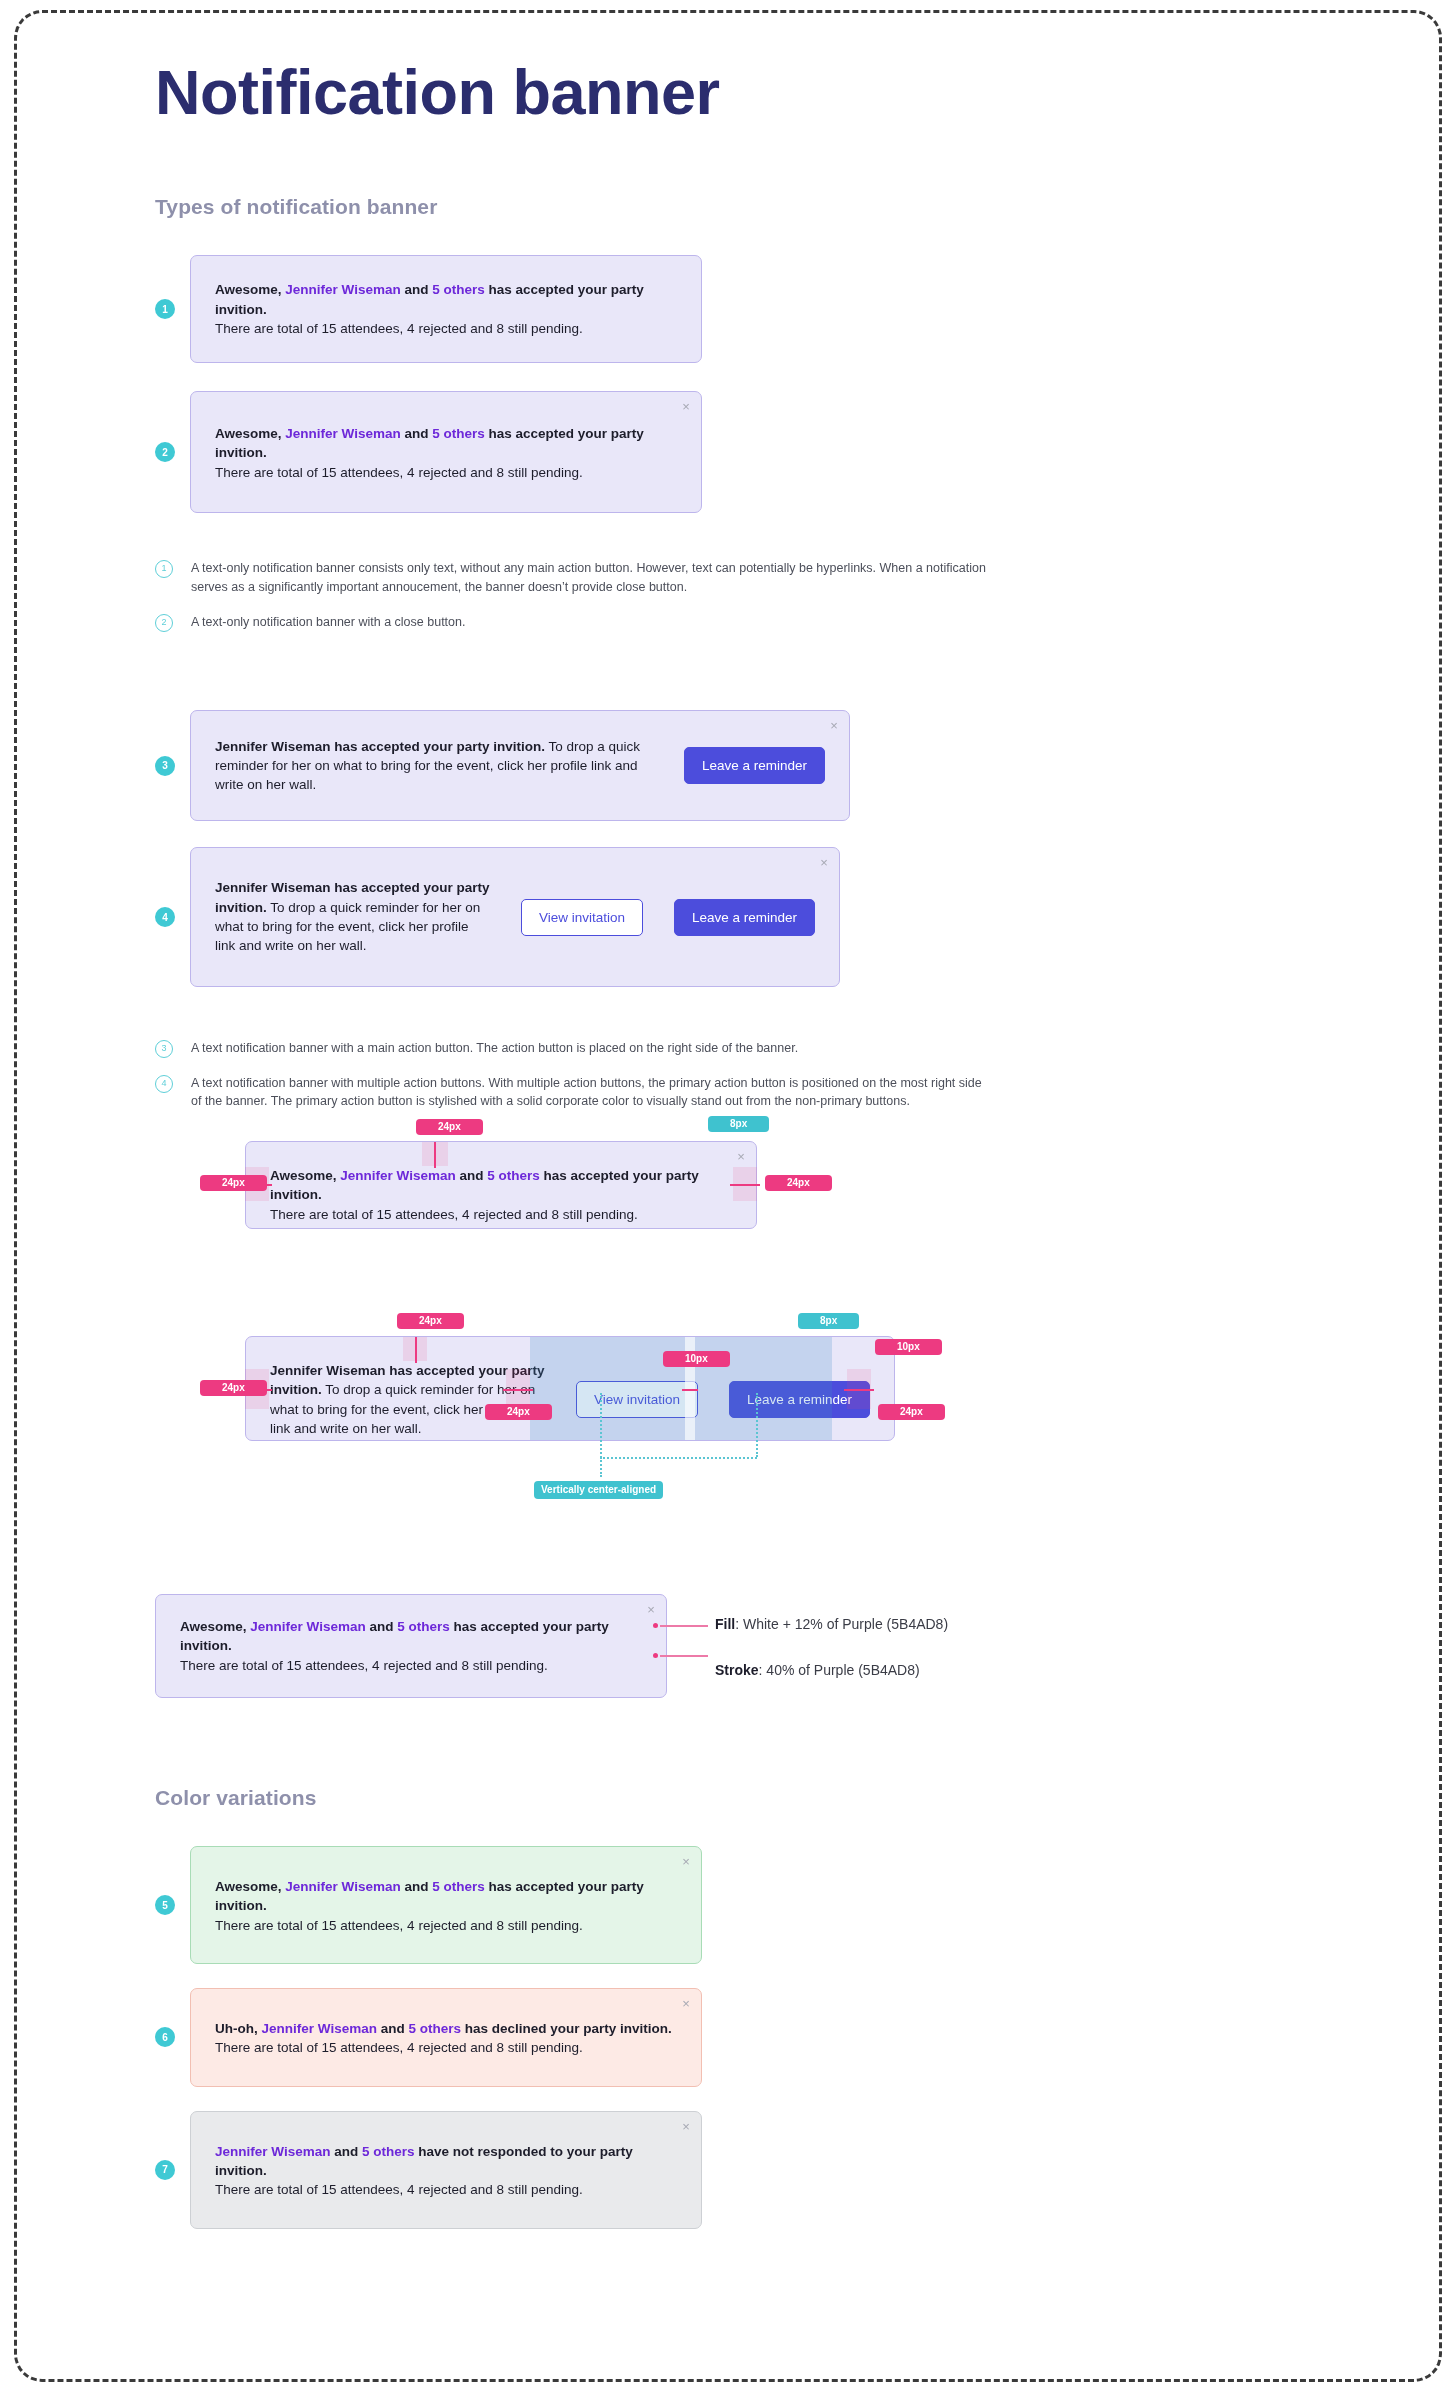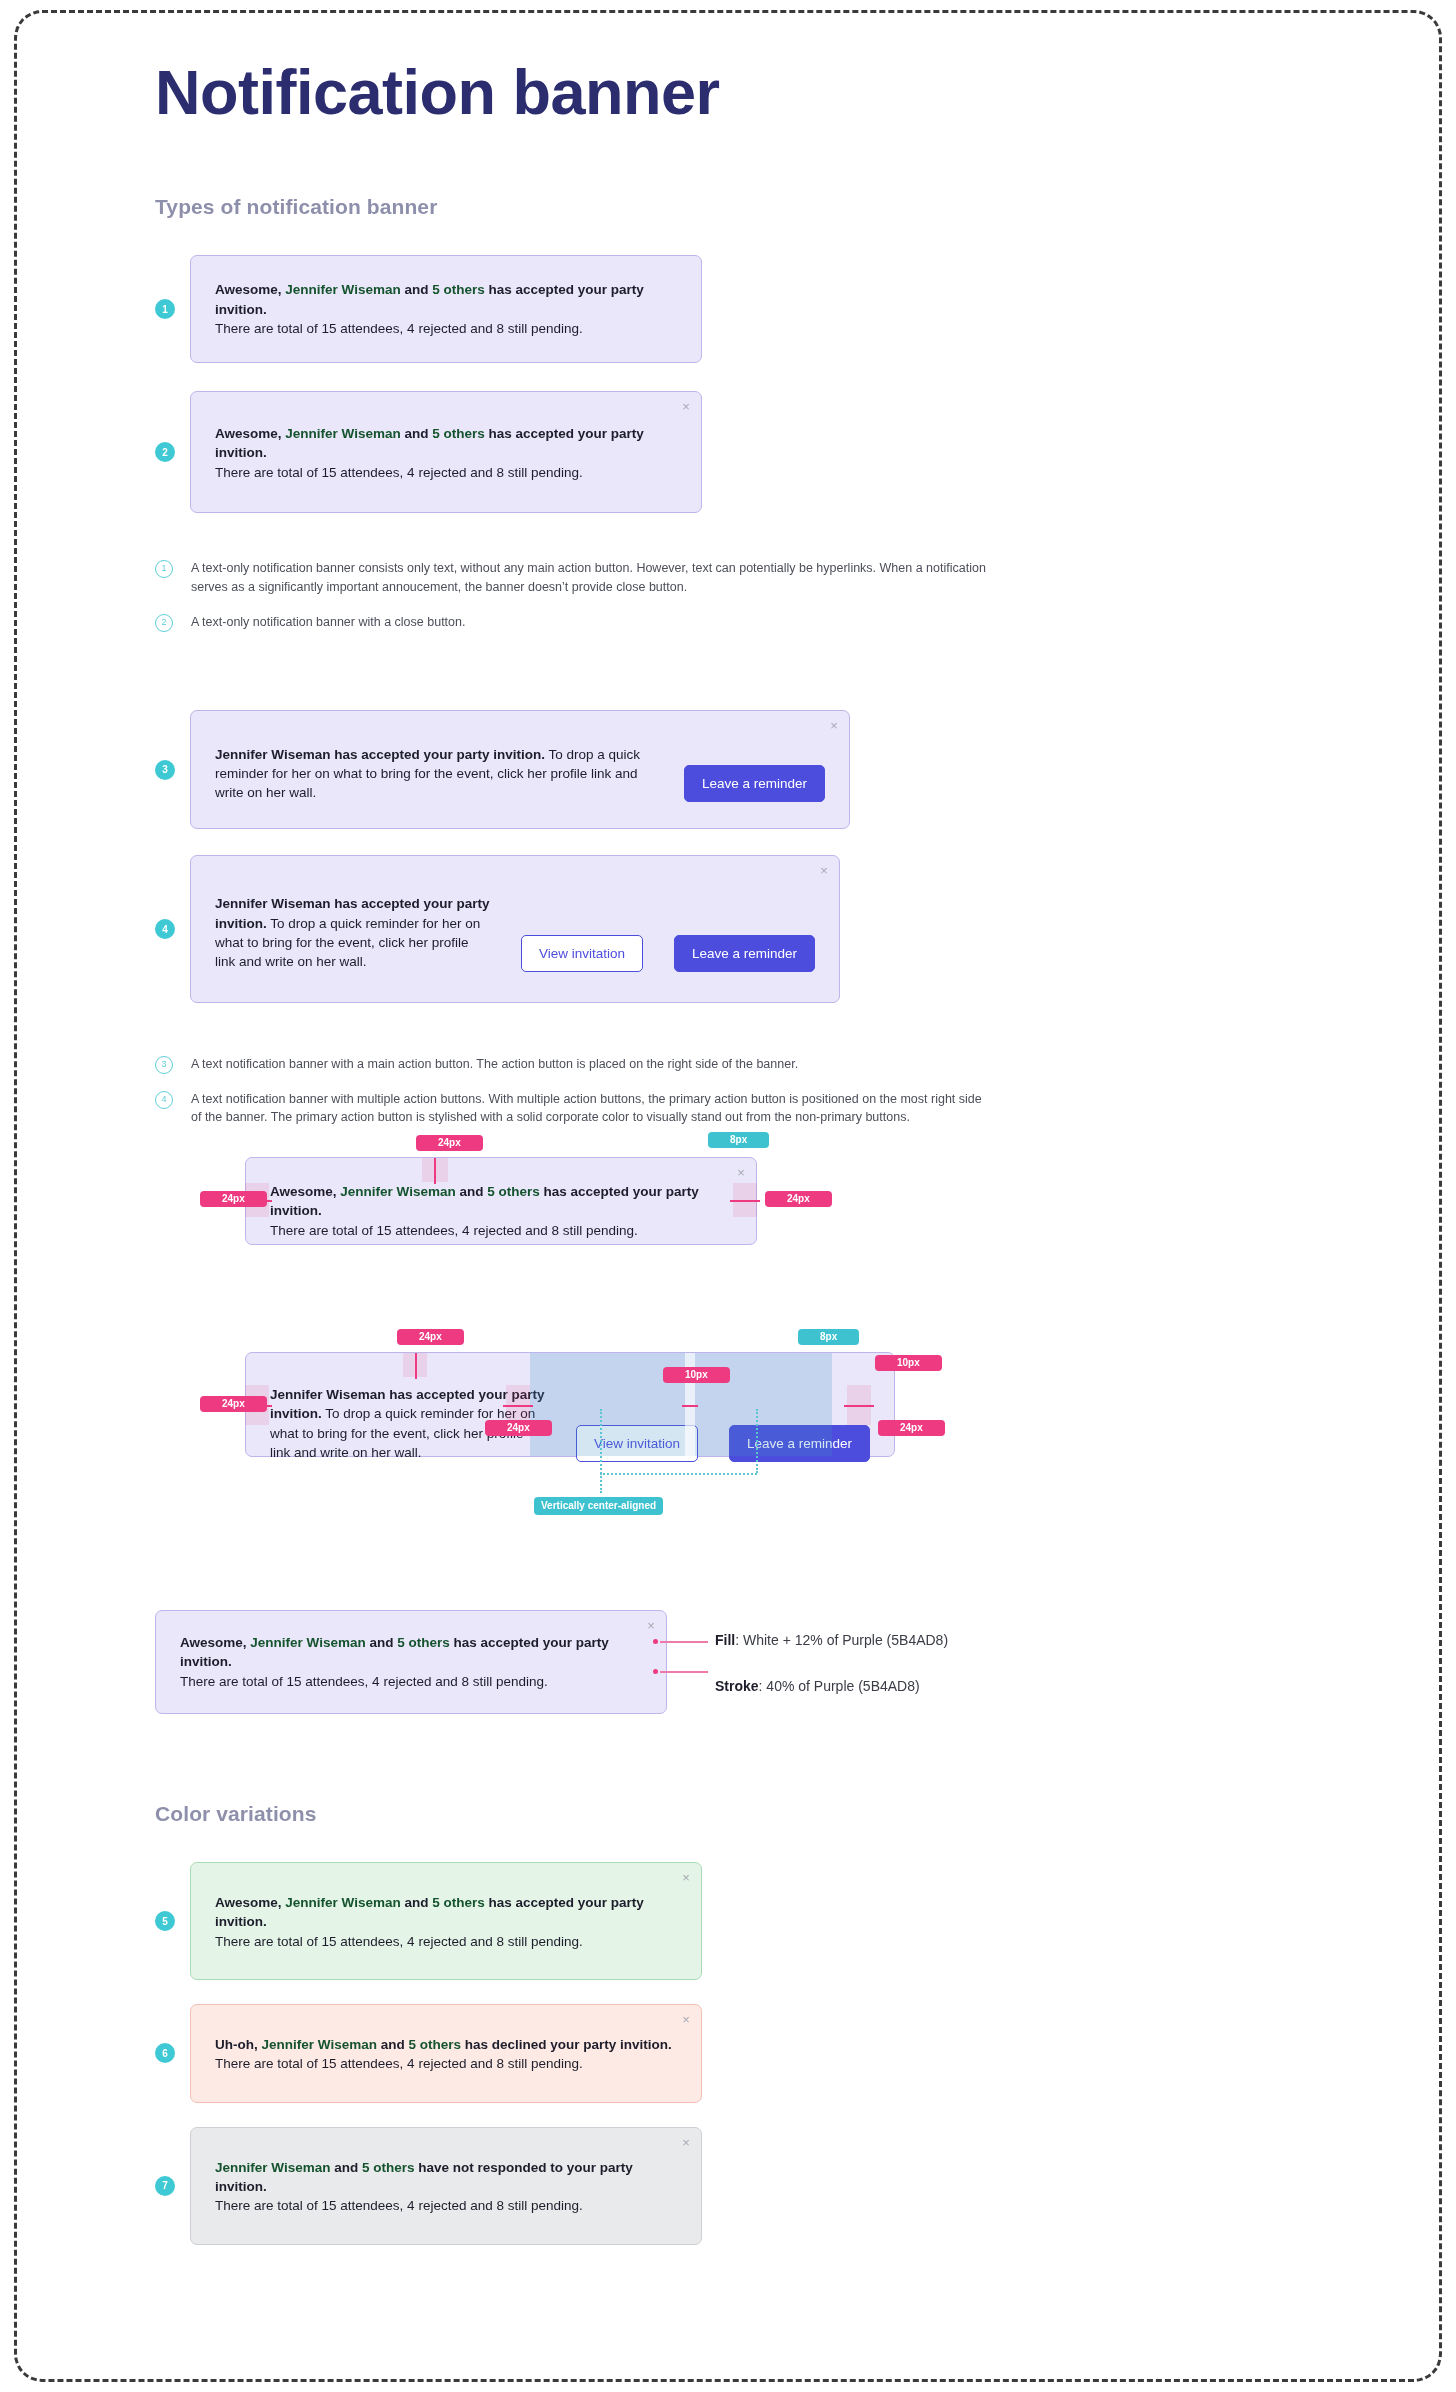--- a/index.html
+++ b/index.html
@@ -78,21 +78,21 @@
     font-size: 13.5px;
     line-height: 1.43;
     color: #1d1d2b;
   }
   .banner.purple { background: #e9e7f9; border: 1px solid #bdb5ec; }
   .banner.green  { background: #e4f5e8; border: 1px solid #a8dcb6; }
   .banner.red    { background: #fdeae5; border: 1px solid #f2bfb2; }
   .banner.grey   { background: #e9eaec; border: 1px solid #cdd0d4; }
 
   .banner b, .banner strong { font-weight: bold; }
-  .lnk { color: #14532d; font-weight: bold; }
+  .lnk { color: #6d28d9; font-weight: bold; }
   .close-x {
     position: absolute;
     top: 8px; right: 8px;
     width: 14px; height: 14px;
     color: #a6a8b3;
     font-size: 13px;
     line-height: 14px;
     text-align: center;
     cursor: pointer;
     user-select: none;
@@ -103,21 +103,21 @@
     border-radius: 5px;
     font-size: 13.5px;
     padding: 10px 17px;
     white-space: nowrap;
     cursor: pointer;
     font-family: "Liberation Sans", sans-serif;
   }
   .btn-primary { background: #4c4ddc; color: #ffffff; border: 1px solid #4c4ddc; }
   .btn-secondary { background: #ffffff; color: #4c4ddc; border: 1px solid #4c4ddc; }
 
-  .banner-flex { display: flex; align-items: flex-end; gap: 31px; margin-top: 8px; }
+  .banner-flex { display: flex; align-items: center; gap: 31px; }
   .banner-flex .btext { flex: 1 1 auto; }
 
   
   .desc {
     display: flex;
     align-items: flex-start;
     font-size: 12.5px;
     line-height: 1.5;
     color: #4c4f5a;
     margin-bottom: 16px;

